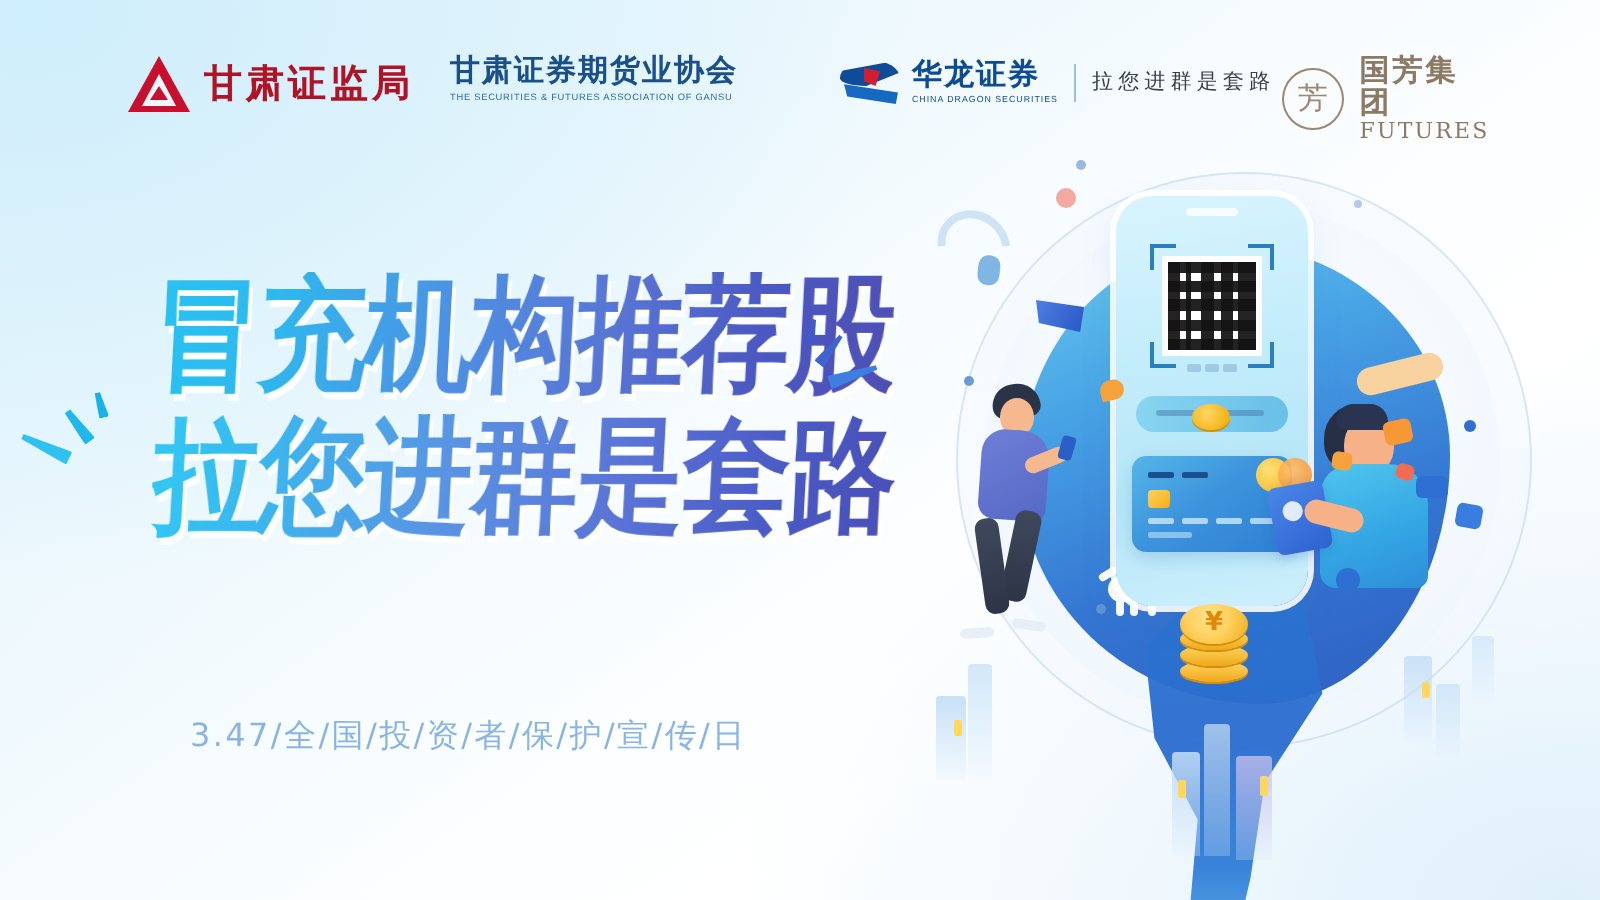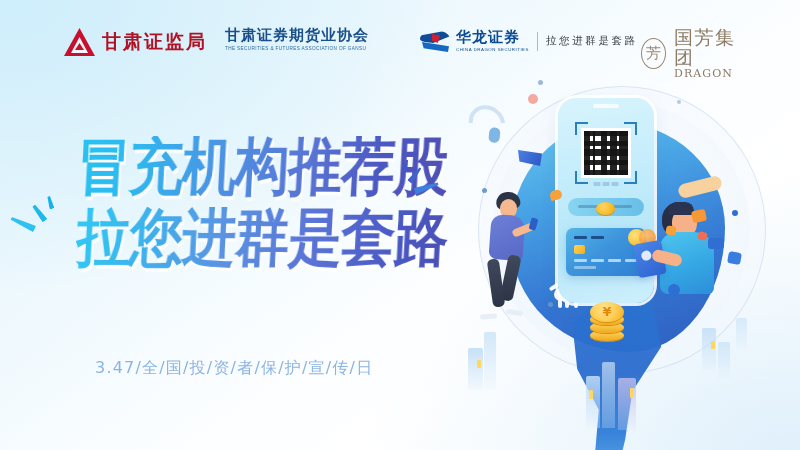--- a/index.html
+++ b/index.html
@@ -164,22 +164,22 @@
     inset: 0;
     color: #9c8871;
     font-size: 15px;
     line-height: 29px;
     text-align: center;
     font-family: "DejaVu Serif", "Liberation Serif", serif;
   }
   .gf-right { display: flex; flex-direction: column; }
   .gf-cn {
     font-family: "DejaVu Serif", "Liberation Serif", serif;
-    font-size: 19px;
-    font-weight: 400;
+    font-size: 15px;
+    font-weight: 700;
     color: #8d7a64;
     letter-spacing: 1.5px;
     line-height: 1.05;
   }
   .gf-en {
     font-size: 11px;
     color: #8d7a64;
     letter-spacing: 1.1px;
     line-height: 1.1;
     font-family: "DejaVu Serif", "Liberation Serif", serif;
@@ -682,21 +682,21 @@
       <div class="hl-div"></div>
       <div class="hl-base">拉您进群是套路</div>
     </div>
 
     <div class="logo logo-gf">
       <div class="mark-gf">
         <span class="glyph">芳</span>
       </div>
       <div class="gf-right">
         <div class="gf-cn">国芳集团</div>
-        <div class="gf-en">DRAGON</div>
+        <div class="gf-en">FUTURES</div>
       </div>
     </div>
   </div>
 
   <div class="headline">
     <div class="hl-line hl-line-1">冒充机构推荐股</div>
     <div class="hl-line hl-line-2">拉您进群是套路</div>
   </div>
 
   <div class="spark spark-left">

